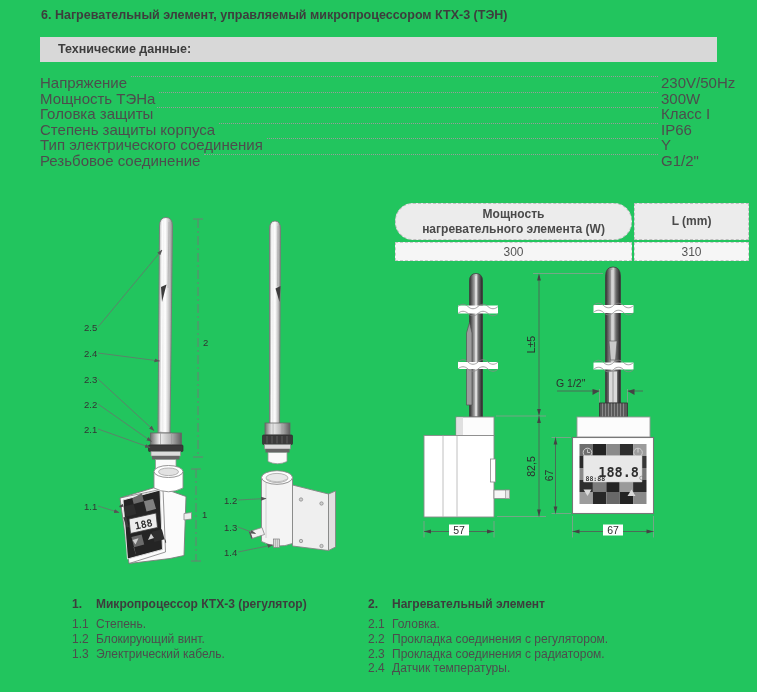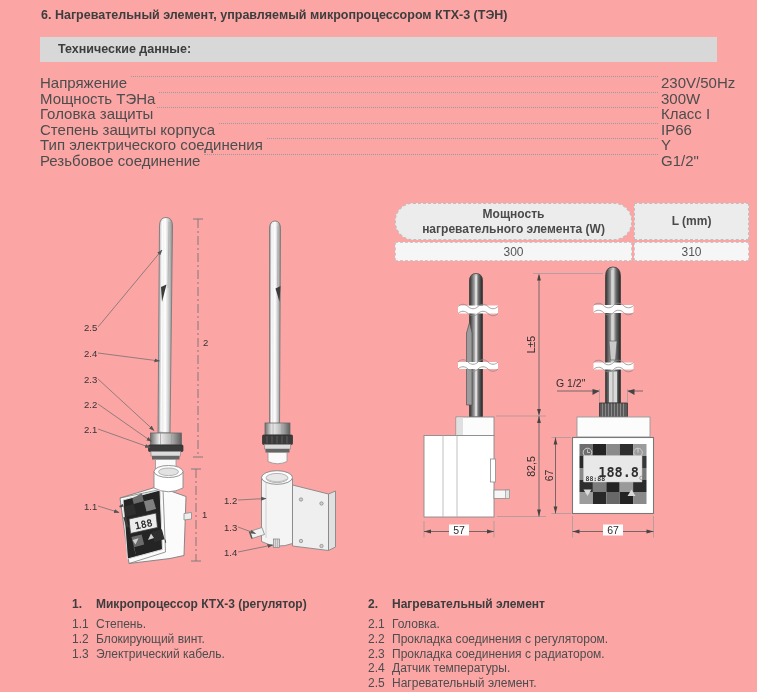--- a/index.html
+++ b/index.html
@@ -1,16 +1,16 @@
 <!DOCTYPE html>
 <html><head>
 <meta charset="utf-8">
 <style>
   html,body{margin:0;padding:0;background:#fff;}
-  .page{position:relative;width:757px;height:692px;background:#fca5a5;overflow:hidden;
+  .page{position:relative;width:757px;height:692px;background:#22c55e;overflow:hidden;
         font-family:"Liberation Sans",sans-serif;}
   .heading{position:absolute;left:41px;top:8px;font-size:12.5px;font-weight:bold;color:#3d3d3d;}
   .section-bar{position:absolute;left:40px;top:37px;width:677px;height:25px;background:#d8d8d8;}
   .section-bar span{display:block;padding-left:18px;line-height:25px;font-size:12.5px;font-weight:bold;color:#3d3d3d;}
   .specs{position:absolute;left:40px;top:76px;width:677px;}
   .spec-row{display:flex;align-items:flex-start;height:15.6px;font-size:15px;color:#4d4d4d;}
   .spec-label{white-space:nowrap;line-height:13px;}
   .spec-leader{flex:1;border-bottom:1px dotted #9a9a9a;margin:0 3px 2px 4px;}
   .spec-value{width:56px;text-align:left;white-space:nowrap;line-height:13px;}
   .power-table{position:absolute;left:393px;top:201px;width:358px;border-collapse:separate;border-spacing:2px;}
@@ -385,18 +385,15 @@
     </div>
     <div class="legend-row">
       <span class="num">2.2</span><span>Прокладка соединения с регулятором.</span>
     </div>
     <div class="legend-row">
       <span class="num">2.3</span><span>Прокладка соединения с радиатором.</span>
     </div>
     <div class="legend-row">
       <span class="num">2.4</span><span>Датчик температуры.</span>
     </div>
-    <div class="legend-row">
-      <span class="num">2.5</span><span>Нагревательный элемент.</span>
-    </div>
   </div>
 
 </div>
 
 </body></html>

